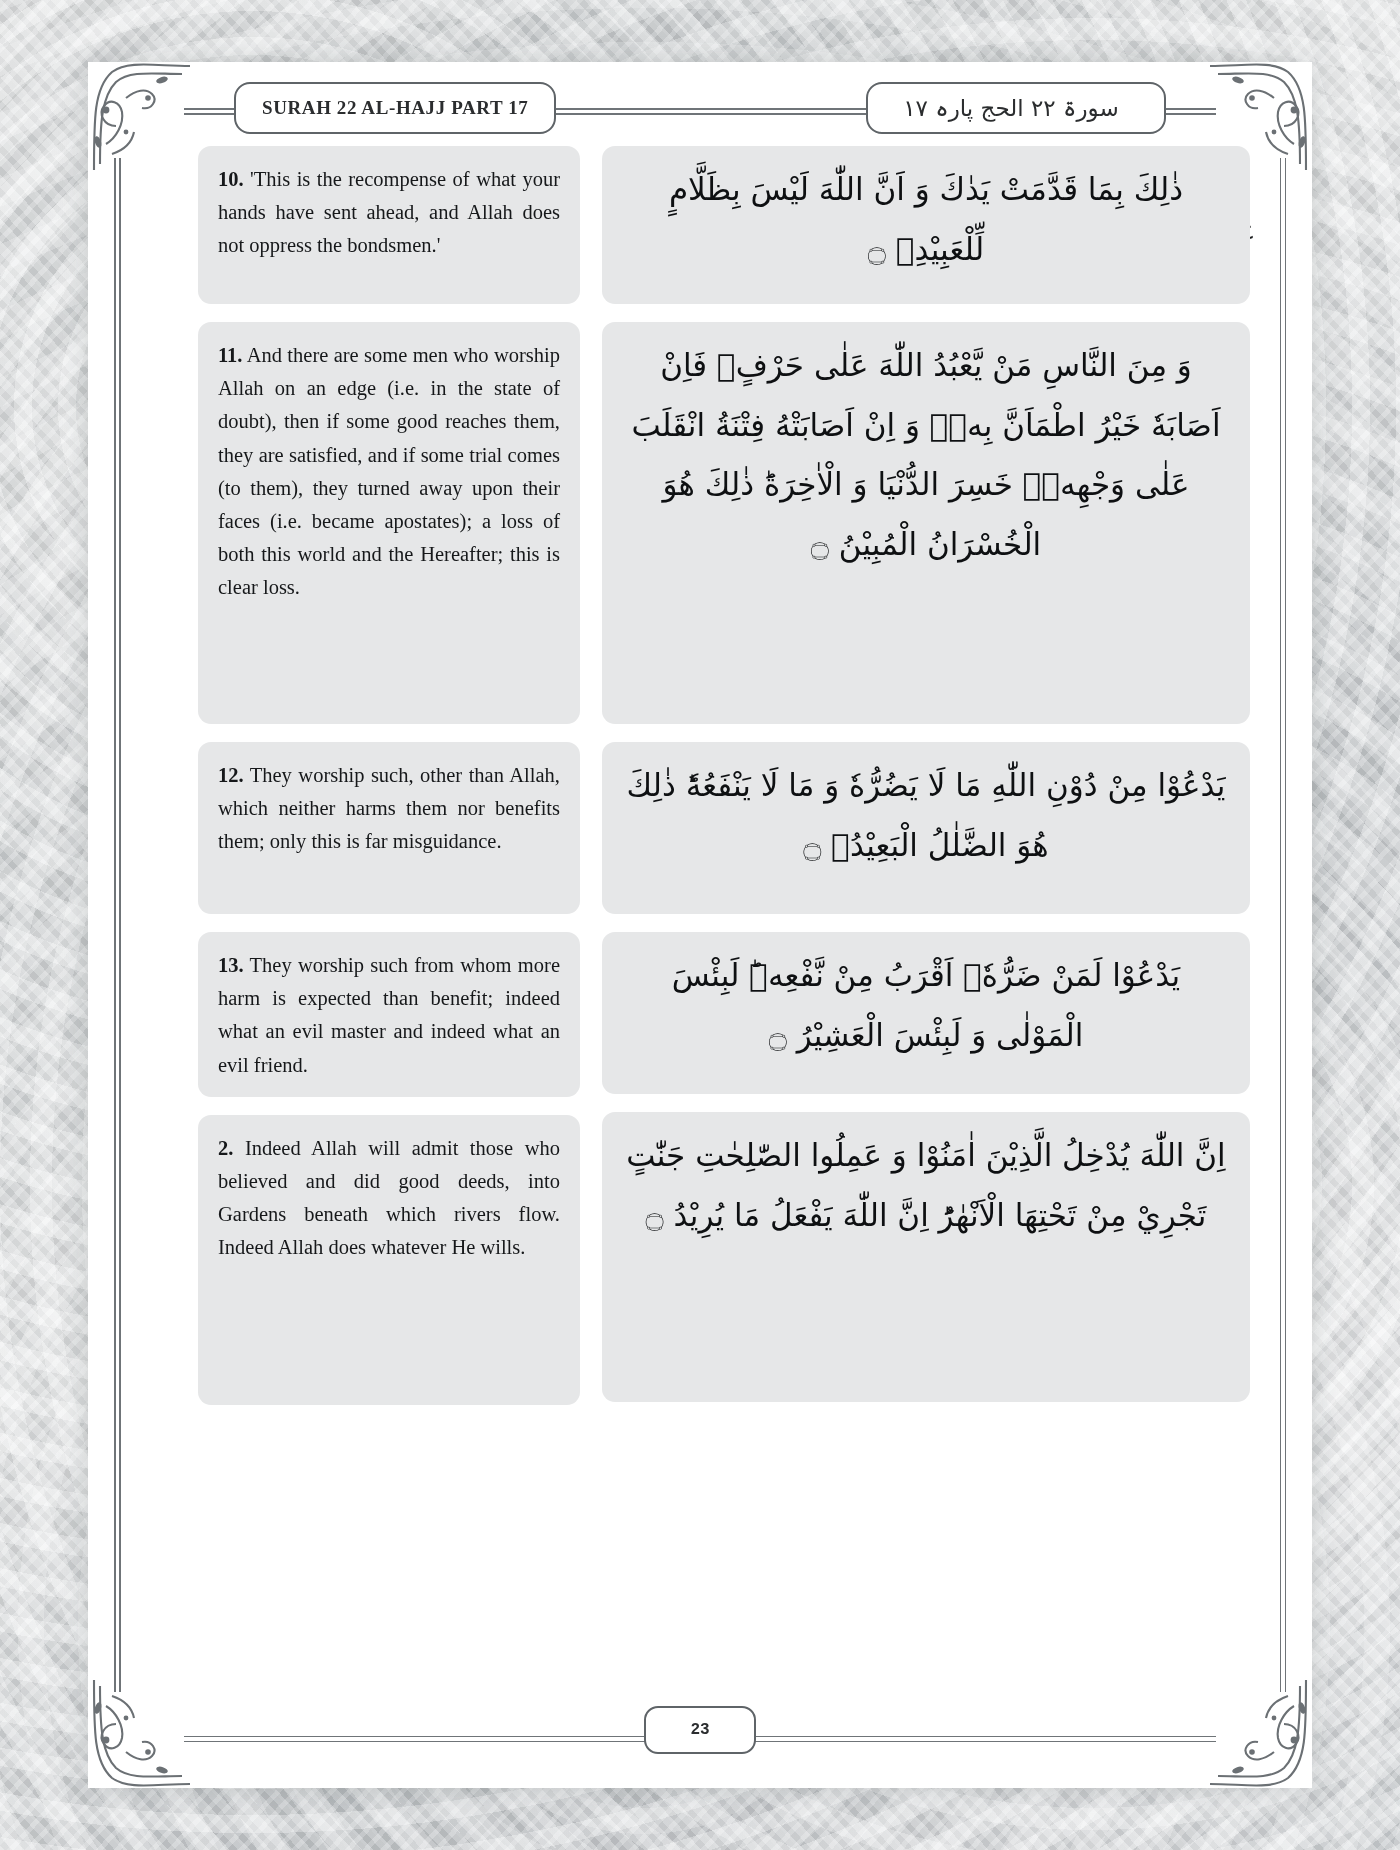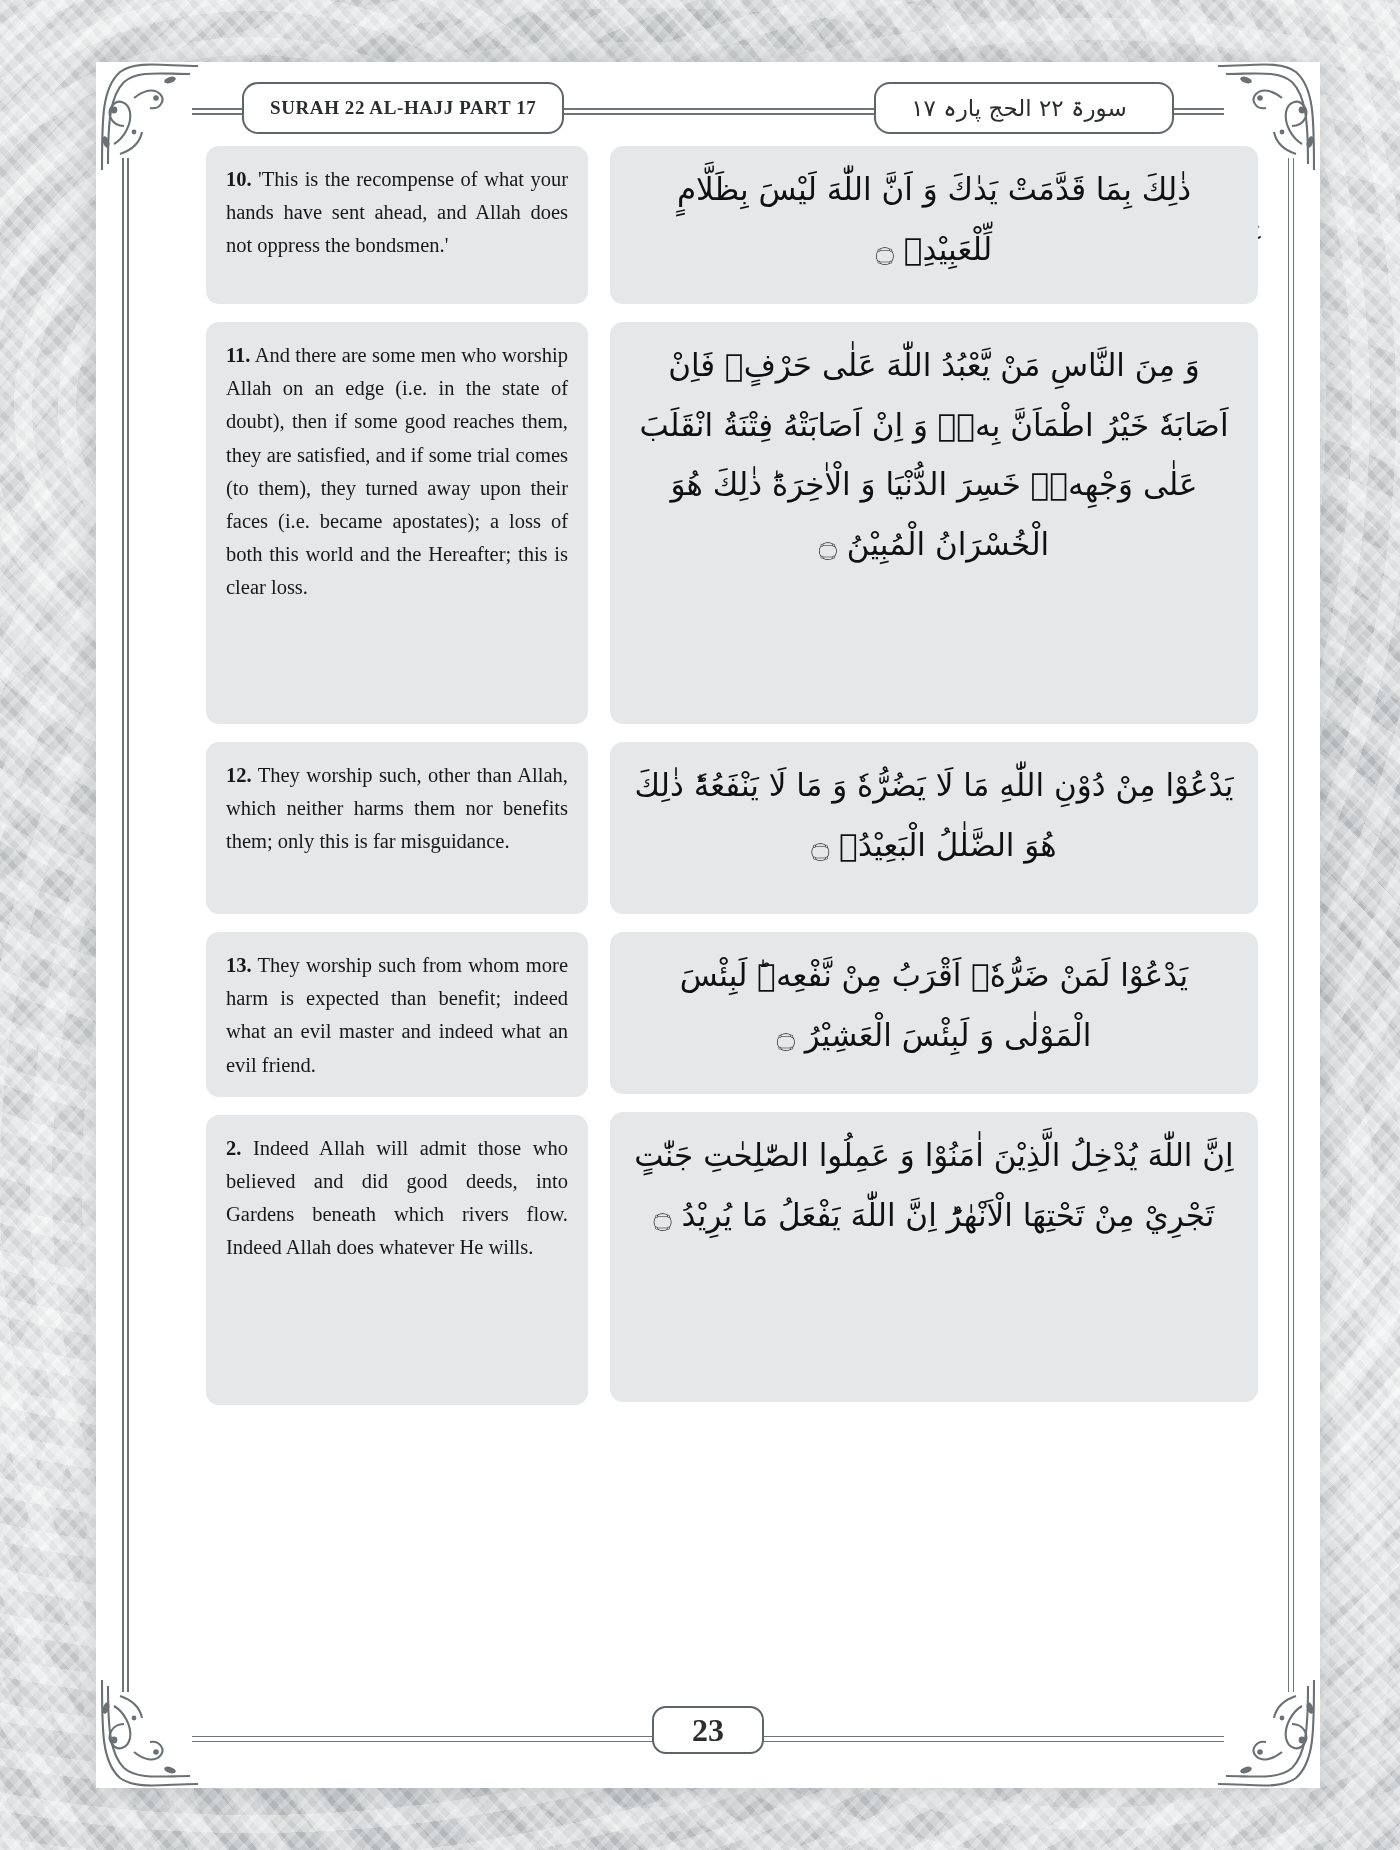--- a/index.html
+++ b/index.html
@@ -34,21 +34,21 @@
       repeating-linear-gradient(-47deg, rgba(255,255,255,0.22) 0 5px, rgba(0,0,0,0.02) 5px 13px),
       repeating-radial-gradient(circle at 18% 22%, rgba(255,255,255,0.34) 0 18px, rgba(0,0,0,0.03) 18px 44px),
       repeating-radial-gradient(circle at 78% 64%, rgba(255,255,255,0.30) 0 22px, rgba(0,0,0,0.028) 22px 52px),
       repeating-radial-gradient(circle at 46% 88%, rgba(255,255,255,0.26) 0 26px, rgba(0,0,0,0.022) 26px 60px);
     opacity: 0.85;
   }
 
   
   #sheet {
     position: absolute;
-    left: 96px;
+    left: 88px;
     top: 62px;
     width: 1224px;
     height: 1726px;
     background: #ffffff;
     box-shadow: 0 0 26px rgba(110,115,120,0.30);
   }
 
   
   .corner {
     position: absolute;
@@ -185,22 +185,22 @@
     width: 108px;
     height: 44px;
     border: 2.2px solid #5f6468;
     border-radius: 14px;
     background: #ffffff;
     display: flex;
     align-items: center;
     justify-content: center;
   }
   #page-num-text {
-    font-family: Liberation Serif, serif;
-    font-size: 32px;
+    font-family: Liberation Mono, monospace;
+    font-size: 16px;
     font-weight: bold;
     color: #2b2d2f;
   }
 </style>
 </head>
 <body>
 
 <div id="page-bg"></div>
 
 <div id="sheet">

